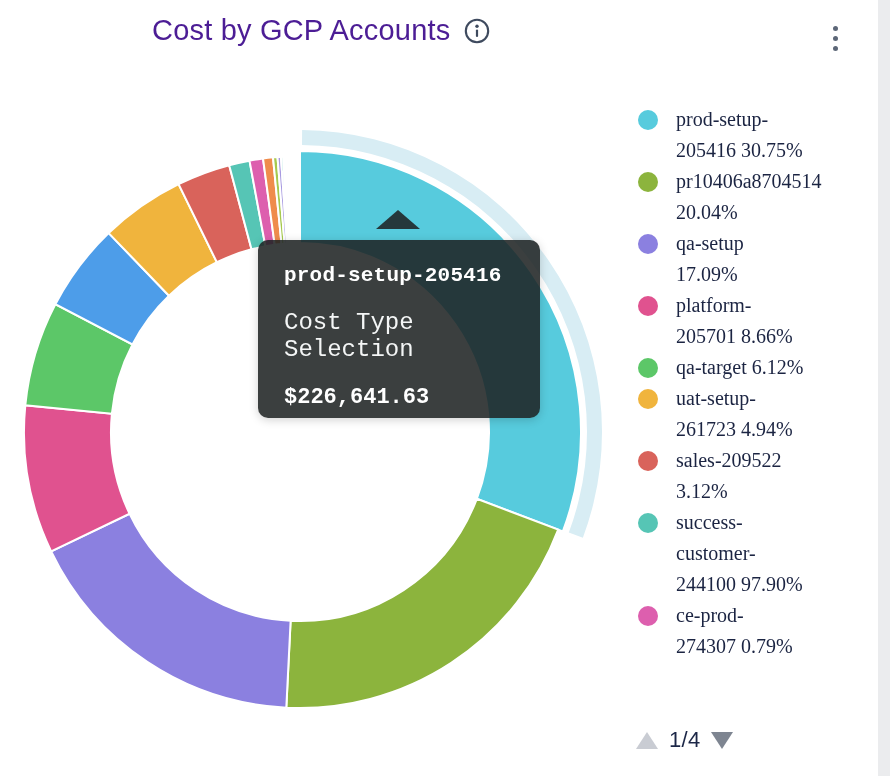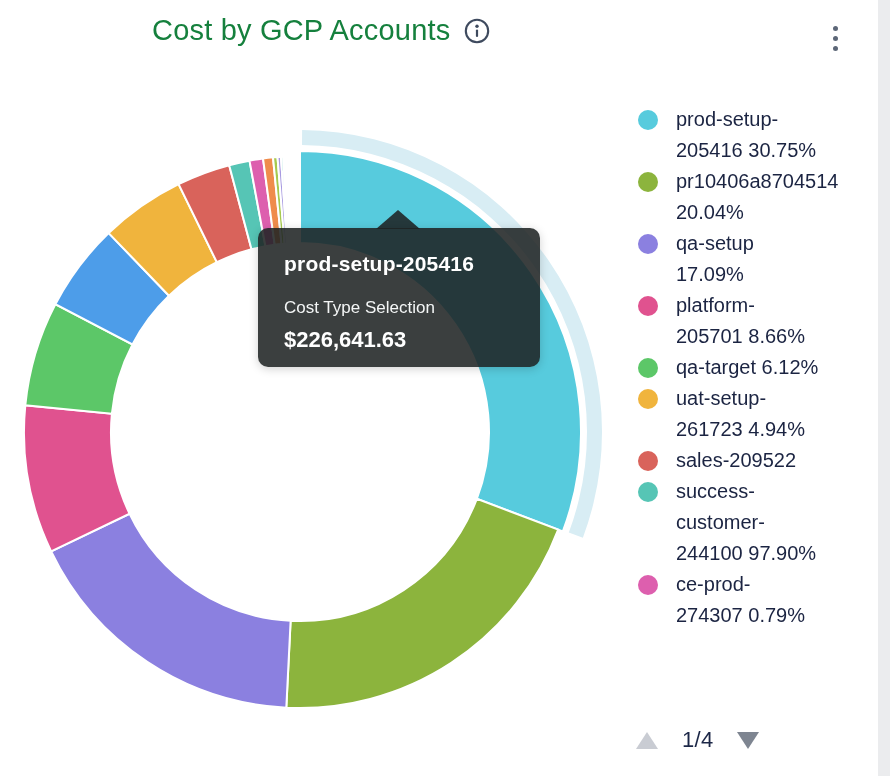--- a/index.html
+++ b/index.html
@@ -3,45 +3,45 @@
 <meta charset="utf-8">
 <style>
   html,body{margin:0;padding:0;}
   body{
     width:890px;height:776px;position:relative;overflow:hidden;
     background:#ffffff;font-family:"Liberation Sans",sans-serif;
     -webkit-font-smoothing:antialiased;
   }
   .right-strip{position:absolute;right:0;top:0;width:12px;height:776px;background:#ebecee;}
   .header{position:absolute;left:152px;top:14px;display:flex;align-items:center;gap:14px;}
-  .title{font-size:29px;font-weight:500;color:#15803d;letter-spacing:.2px;white-space:nowrap;}
+  .title{font-size:29px;font-weight:500;color:#4c1d95;letter-spacing:.2px;white-space:nowrap;}
   .info-icon{width:26px;height:26px;flex:0 0 auto;}
   .kebab{position:absolute;left:831px;top:24px;display:flex;flex-direction:column;gap:5px;cursor:pointer;padding:2px;}
   .kebab span{width:5px;height:5px;border-radius:50%;background:#5d6778;display:block;}
   .chart-wrap{position:absolute;left:0;top:0;width:640px;height:776px;}
   .tooltip{
-    position:absolute;left:258px;top:228px;width:282px;height:139px;box-sizing:border-box;
+    position:absolute;left:258px;top:240px;width:282px;height:178px;box-sizing:border-box;
     background:rgba(30,35,35,0.87);border-radius:10px;padding:24px 26px;
-    box-shadow:0 2px 10px rgba(0,0,0,0.18);color:#ffffff;z-index:5;
+    box-shadow:0 2px 10px rgba(0,0,0,0.18);color:#ffffff;z-index:5;font-family:Liberation Mono, monospace;
   }
   .tooltip-arrow{
     position:absolute;left:376px;top:210px;width:0;height:0;z-index:5;
     border-left:22px solid transparent;border-right:22px solid transparent;
     border-bottom:19px solid rgba(30,35,35,0.87);
   }
   .tooltip .tt-title{font-size:21px;font-weight:700;letter-spacing:.2px;}
-  .tooltip .tt-label{font-size:17px;font-weight:400;margin-top:22px;color:#f4f6f6;}
-  .tooltip .tt-value{font-size:22px;font-weight:700;margin-top:9px;}
+  .tooltip .tt-label{font-size:24px;font-weight:400;margin-top:22px;color:#f4f6f6;}
+  .tooltip .tt-value{font-size:22px;font-weight:700;margin-top:22px;}
   .legend{
     position:absolute;left:638px;top:104px;width:244px;height:608px;overflow:hidden;
   }
   .legend-item{display:flex;align-items:flex-start;cursor:pointer;}
   .legend-dot{width:20px;height:20px;border-radius:50%;flex:0 0 auto;margin-top:6px;}
-  .legend-text{margin-left:18px;font-size:20px;line-height:31px;color:#1b2442;}
-  .pager{position:absolute;left:636px;top:727px;display:flex;align-items:center;gap:24px;z-index:6;}
+  .legend-text{margin-left:18px;font-size:20px;line-height:31px;color:#1b2442;font-family:Liberation Serif, serif;}
+  .pager{position:absolute;left:636px;top:727px;display:flex;align-items:center;gap:11px;z-index:6;}
   .tri-up{width:0;height:0;border-left:11px solid transparent;border-right:11px solid transparent;
     border-bottom:17px solid #c9ccd3;cursor:pointer;}
   .tri-down{width:0;height:0;border-left:11px solid transparent;border-right:11px solid transparent;
     border-top:17px solid #7e8591;cursor:pointer;}
   .pager-label{font-size:22px;color:#1c2747;letter-spacing:.3px;}
 </style>
 </head>
 <body>
 
 <div class="right-strip"></div>
@@ -142,20 +142,21 @@
       <span class="legend-dot" style="background: rgb(240, 180, 61);"></span>
       <div class="legend-text">
         <div>uat-setup-</div>
         <div>261723 4.94%</div>
       </div>
     </div>
     <div class="legend-item">
       <span class="legend-dot" style="background: rgb(217, 99, 91);"></span>
       <div class="legend-text">
         <div>sales-209522</div>
+        <div>3.12%</div>
       </div>
     </div>
     <div class="legend-item">
       <span class="legend-dot" style="background: rgb(86, 197, 181);"></span>
       <div class="legend-text">
         <div>success-</div>
         <div>customer-</div>
         <div>244100 97.90%</div>
       </div>
     </div>

